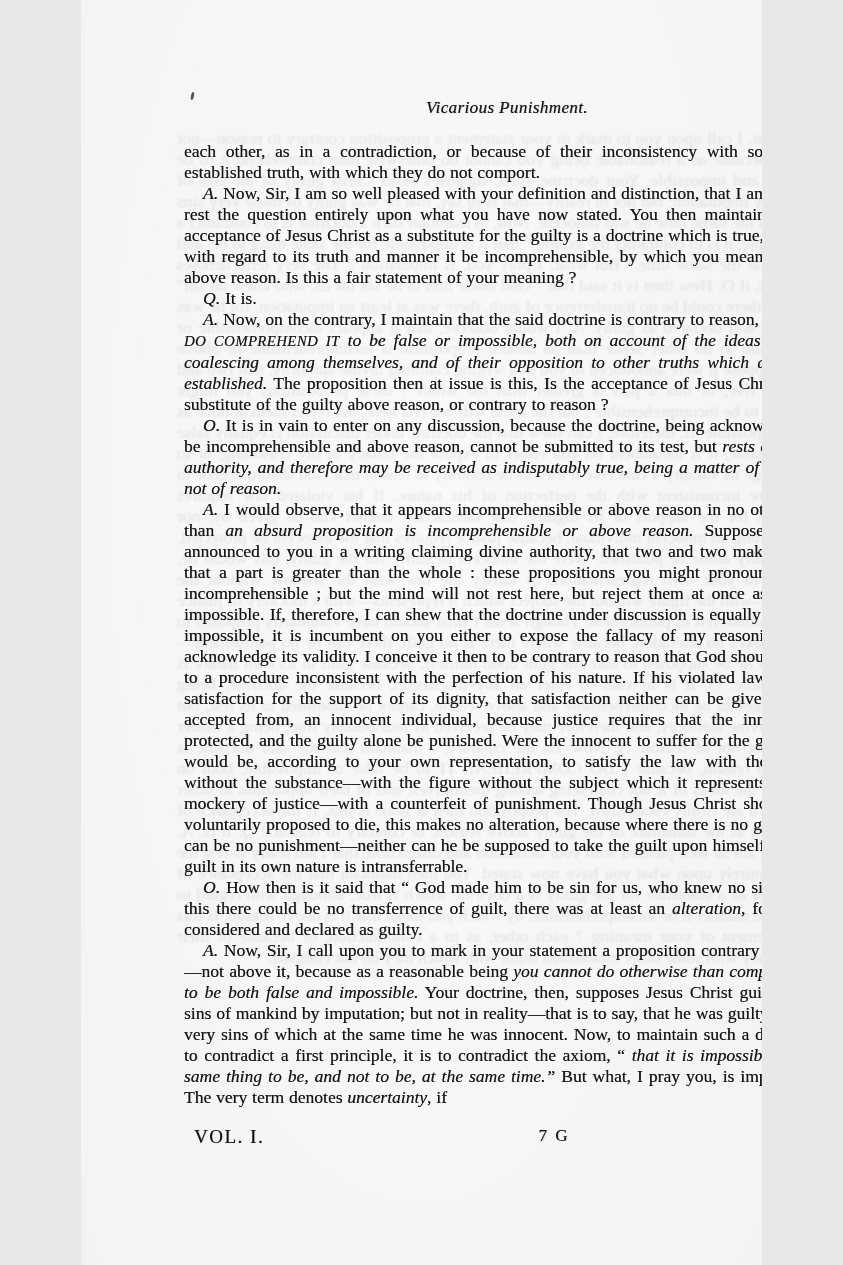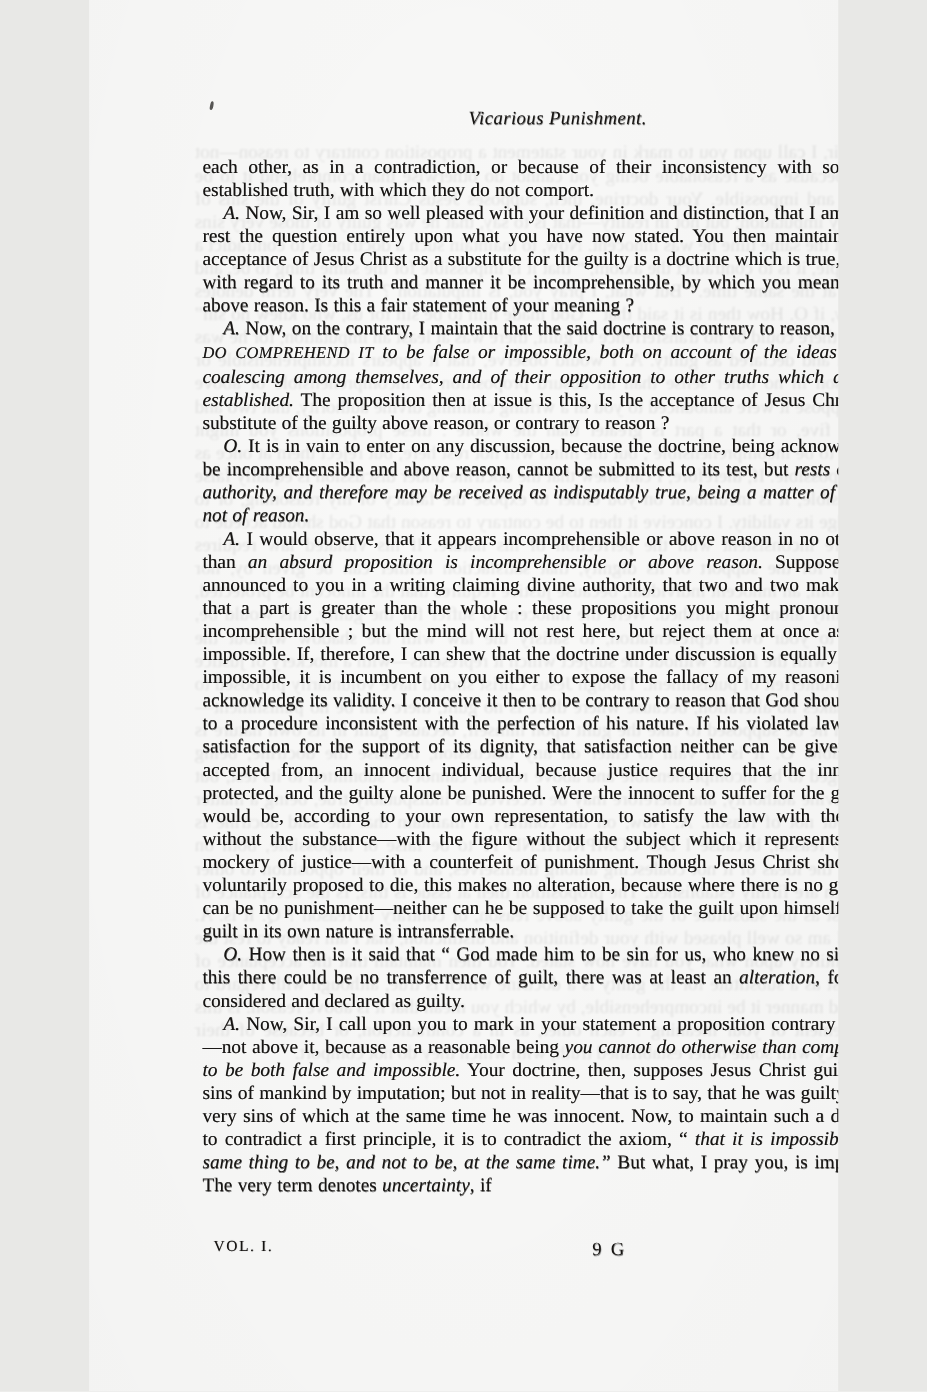--- a/index.html
+++ b/index.html
@@ -86,21 +86,21 @@
     position: absolute;
     left: 103px;
     top: 1126px;
     width: 646px;
     height: 24px;
     font-size: 16px;
   }
   .volume-label {
     position: absolute;
     left: 10px;
-    font-size: 14px;
+    font-size: 19px;
     letter-spacing: 1.5px;
     text-shadow: 0.4px 0.4px 0.7px rgba(0,0,0,0.55);
   }
   .signature-mark {
     position: absolute;
     left: 50%;
     transform: translateX(calc(-50% + 47px));
     font-size: 17px;
     letter-spacing: 2px;
     text-shadow: 0.4px 0.4px 0.7px rgba(0,0,0,0.5);
@@ -131,25 +131,26 @@
   <div class="ink-speck speck-3"></div>
 
   <div class="running-header">
     <span class="header-title">Vicarious Punishment.</span>
     <span class="page-number">801</span>
   </div>
 
   <div class="text-block" id="text-block">
       <p class="para"><span class="seg-normal">each other, as in a contradiction, or because of their inconsistency with some other established truth, with which they do not comport.</span></p>
       <p class="para indent"><span class="seg-italic">A.</span><span class="seg-normal"> Now, Sir, I am so well pleased with your definition and distinction, that I am ready to rest the question entirely upon what you have now stated. You then maintain that the acceptance of Jesus Christ as a substitute for the guilty is a doctrine which is true, although with regard to its truth and manner it be incomprehensible, by which you mean that it is above reason.  Is this a fair statement of your meaning ?</span></p>
+      <p class="para indent"><span class="seg-italic">Q.</span><span class="seg-normal"> It is.</span></p>
       <p class="para indent"><span class="seg-italic">A.</span><span class="seg-normal"> Now, on the contrary, I maintain that the said doctrine is contrary to reason, because I </span><span class="seg-smallcaps">DO COMPREHEND IT</span><span class="seg-italic"> to be false or impossible, both on account of the ideas of it not coalescing among themselves, and of their opposition to other truths which are firmly established.</span><span class="seg-normal">  The proposition then at issue is this, Is the acceptance of Jesus Christ as the substitute of the guilty above reason, or contrary to reason ?</span></p>
       <p class="para indent"><span class="seg-italic">O.</span><span class="seg-normal"> It is in vain to enter on any discussion, because the doctrine, being acknowledged to be incomprehensible and above reason, cannot be submitted to its test, but </span><span class="seg-italic">rests on Divine authority, and therefore may be received as indisputably true, being a matter of faith, but not of reason.</span></p>
       <p class="para indent"><span class="seg-italic">A.</span><span class="seg-normal"> I would observe, that it appears incomprehensible or above reason in no other sense than </span><span class="seg-italic">an absurd proposition is incomprehensible or above reason.</span><span class="seg-normal">  Suppose it were announced to you in a writing claiming divine authority, that two and two make five, or that a part is greater than the whole : these propositions you might pronounce to be incomprehensible ; but the mind will not rest here, but reject them at once as false or impossible.  If, therefore, I can shew that the doctrine under discussion is equally false and impossible, it is incumbent on you either to expose the fallacy of my reasoning, or to acknowledge its validity.  I conceive it then to be contrary to reason that God should accede to a procedure inconsistent with the perfection of his nature.  If his violated law requires satisfaction for the support of its dignity, that satisfaction neither can be given by, nor accepted from, an innocent individual, because justice requires that the innocent be protected, and the guilty alone be punished.  Were the innocent to suffer for the guilty, this would be, according to your own representation, to satisfy the law with the shadow without the substance—with the figure without the subject which it represents—with a mockery of justice—with a counterfeit of punishment.  Though Jesus Christ should have voluntarily proposed to die, this makes no alteration, because where there is no guilt, there can be no punishment—neither can he be supposed to take the guilt upon himself, because guilt in its own nature is intransferrable.</span></p>
       <p class="para indent"><span class="seg-italic">O.</span><span class="seg-normal"> How then is it said that “ God made him to be sin for us, who knew no sin” ?  If in this there could be no transferrence of guilt, there was at least an </span><span class="seg-italic">alteration</span><span class="seg-normal">, for he was considered and declared as guilty.</span></p>
       <p class="para indent"><span class="seg-italic">A.</span><span class="seg-normal"> Now, Sir, I call upon you to mark in your statement a proposition contrary to reason—not above it, because as a reasonable being </span><span class="seg-italic">you cannot do otherwise than comprehend it to be both false and impossible.</span><span class="seg-normal">  Your doctrine, then, supposes Jesus Christ guilty of the sins of mankind by imputation; but not in reality—that is to say, that he was guilty of those very sins of which at the same time he was innocent.  Now, to maintain such a doctrine is to contradict a first principle, it is to contradict the axiom, “ </span><span class="seg-italic">that it is impossible for the same thing to be, and not to be, at the same time.”</span><span class="seg-normal">  But what, I pray you, is imputation ?  The very term denotes </span><span class="seg-italic">uncertainty</span><span class="seg-normal">, if</span></p>
     </div>
 
   <div class="page-footer">
     <span class="volume-label">VOL. I.</span>
-    <span class="signature-mark">9 G</span>
+    <span class="signature-mark">7 G</span>
   </div>
 
 </div>
 
 </body></html>

